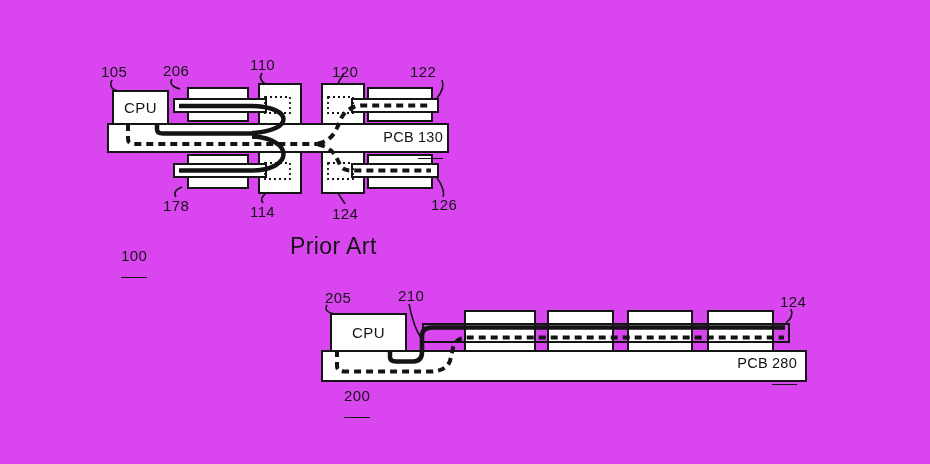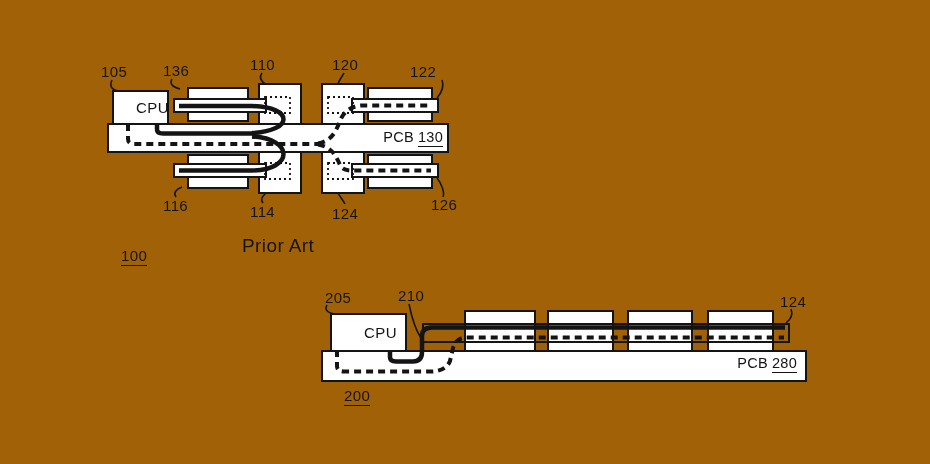--- a/index.html
+++ b/index.html
@@ -1,29 +1,29 @@
 <!DOCTYPE html>
 <html><head>
 <meta charset="utf-8">
 <style>
   html,body{margin:0;padding:0;background:#ffffff;}
   .stage{
-    position:relative;width:930px;height:464px;background:#a16207;
+    position:relative;width:930px;height:464px;background:#d946ef;
     font-family:"Liberation Sans", sans-serif;color:#141414;overflow:hidden;
   }
   svg.lines{position:absolute;left:0;top:0;}
   .lbl{
     position:absolute;font-size:15px;line-height:16px;color:#141414;
     white-space:nowrap;letter-spacing:.4px;
   }
-  .caption{font-size:19px;line-height:20px;letter-spacing:.4px;}
-  .u{border-bottom:1.6px solid #141414;padding-bottom:1px;}
+  .caption{font-size:23px;line-height:20px;letter-spacing:.4px;margin-left:48px;}
+  .u{border-bottom:1.6px solid #141414;padding-bottom:13px;}
   .boxtext{
     position:absolute;display:flex;align-items:center;justify-content:center;
-    font-size:15px;letter-spacing:.4px;color:#141414;margin-left:12px;
+    font-size:15px;letter-spacing:.4px;color:#141414;
   }
   .pcbtext{position:absolute;font-size:14.5px;letter-spacing:.3px;color:#141414;white-space:nowrap;}
   .pcbtext .u{margin-left:4px;}
 </style>
 </head>
 <body>
 
 <div class="stage">
 
   <svg class="lines" width="930" height="464" viewBox="0 0 930 464" fill="none" stroke="#141414" stroke-width="2">
@@ -96,25 +96,25 @@
 
       <g stroke-width="1.6">
         <path d="M 327 305 C 324 310 328 313 335 314"></path>
         <path d="M 409 304 C 411 314 415 329 421 338"></path>
         <path d="M 791 309 C 793 314 791 319 786 323"></path>
       </g>
     </g>
   </svg>
 
   <span class="lbl" style="left:101px;top:64px">105</span>
-  <span class="lbl" style="left:163px;top:63px">136</span>
+  <span class="lbl" style="left:163px;top:63px">206</span>
   <span class="lbl" style="left:250px;top:57px">110</span>
-  <span class="lbl" style="left:332px;top:57px">120</span>
+  <span class="lbl" style="left:332px;top:64px">120</span>
   <span class="lbl" style="left:410px;top:64px">122</span>
-  <span class="lbl" style="left:163px;top:198px">116</span>
+  <span class="lbl" style="left:163px;top:198px">178</span>
   <span class="lbl" style="left:250px;top:204px">114</span>
   <span class="lbl" style="left:332px;top:206px">124</span>
   <span class="lbl" style="left:431px;top:197px">126</span>
 
   <div class="boxtext" style="left:113px;top:91px;width:55px;height:33px">CPU</div>
 
   <span class="pcbtext" style="right:487px;top:129px"><span>PCB</span><span class="u">130</span></span>
 
   <span class="lbl caption" style="left:242px;top:236px">Prior Art</span>
   <span class="lbl u" style="left:121px;top:248px">100</span>

